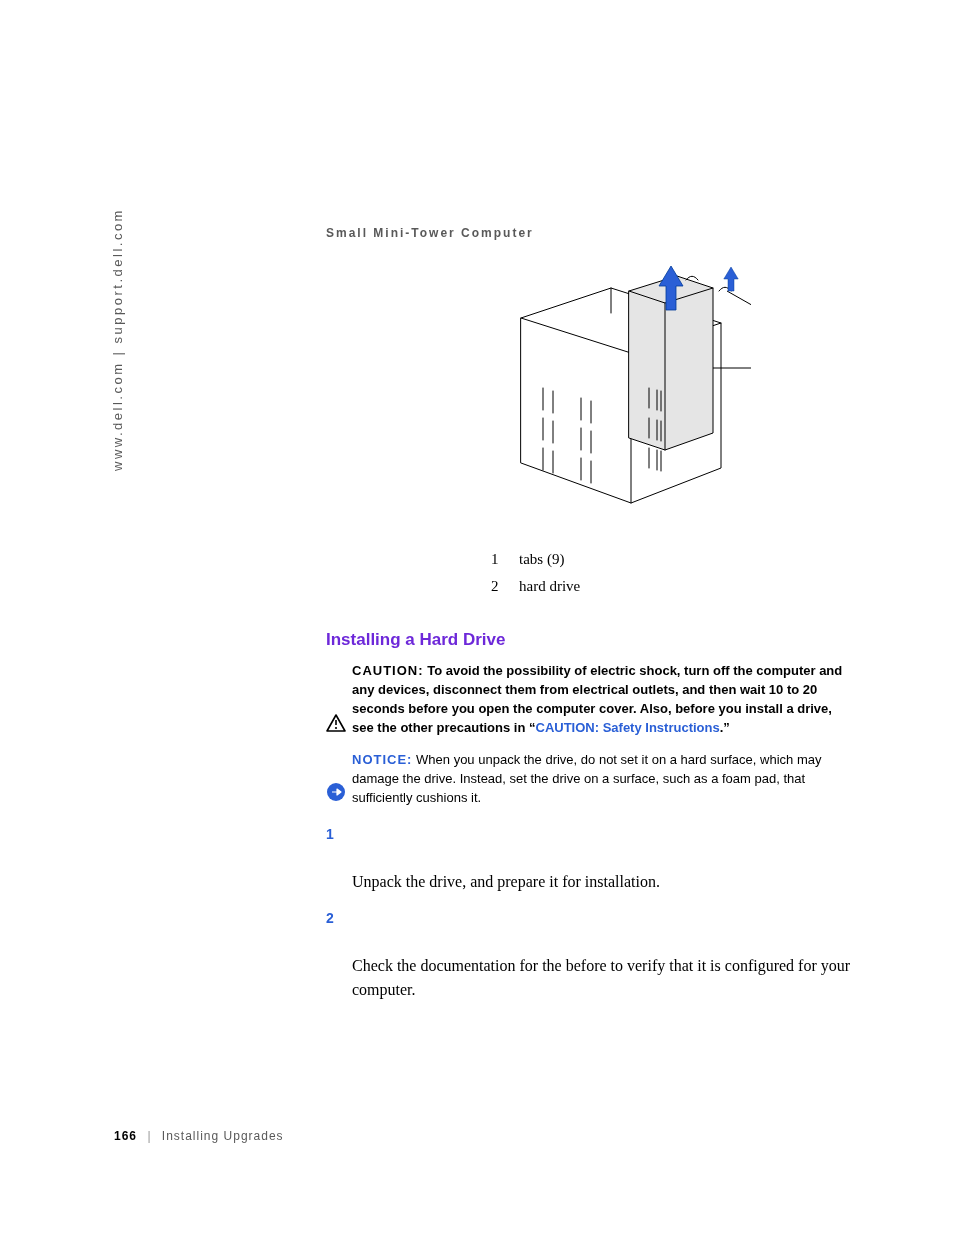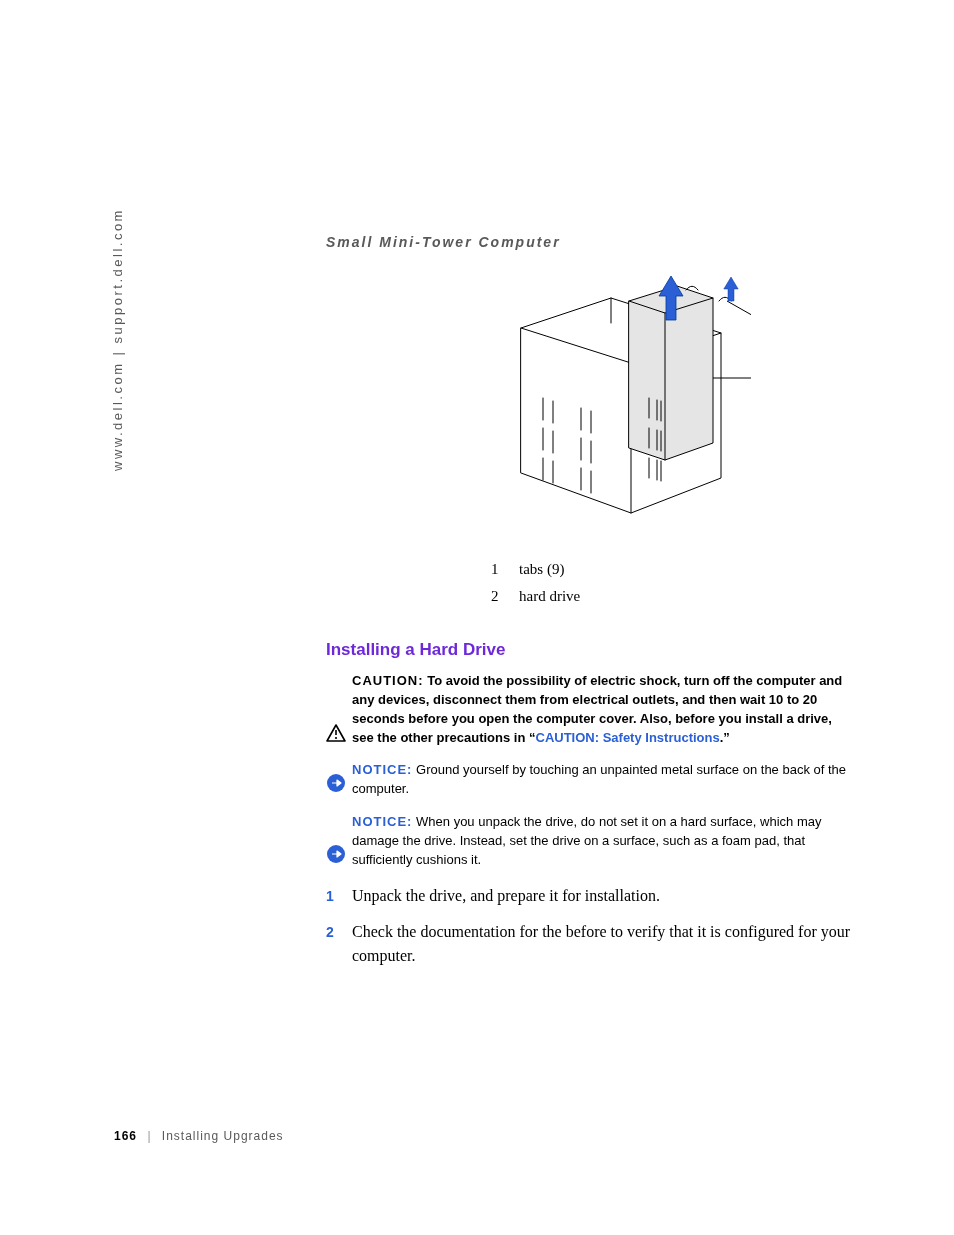--- a/index.html
+++ b/index.html
@@ -27,25 +27,24 @@
   }
   .content {
     position: absolute;
     left: 326px;
     top: 218px;
     width: 530px;
   }
   .sect-title {
     font-family: Arial, Helvetica, sans-serif;
     font-weight: bold;
-    font-size: 14px;
+    font-size: 12px;
     letter-spacing: 2px;
     color: #595959;
-    margin: 16px 0 18px 0;
-    font-style: italic;
+    margin: 8px 0 18px 0;
   }
   .diagram-wrap {
     width: 100%;
     text-align: center;
     margin-bottom: 24px;
   }
   .diagram {
     display: inline-block;
   }
   .legend {
@@ -105,21 +104,21 @@
     margin-bottom: 12px;
   }
   .step-num {
     flex: 0 0 26px;
     font-family: Arial, Helvetica, sans-serif;
     font-weight: bold;
     font-size: 14px;
     color: #2a5fd6;
     padding-top: 2px;
   }
-  .step-body { flex: 1; }
+  .step-body { flex: 1; margin-top: 48px; }
   .footer {
     position: absolute;
     left: 114px;
     top: 1129px;
     font-family: Arial, Helvetica, sans-serif;
     font-size: 12px;
     letter-spacing: 1px;
     color: #595959;
   }
   .footer .pg {
@@ -210,31 +209,20 @@
         <path d="M10 1 L19 17 L1 17 Z" fill="none" stroke="#000" stroke-width="1.6" stroke-linejoin="round"></path>
         <line x1="10" y1="6" x2="10" y2="11" stroke="#000" stroke-width="1.6"></line>
         <circle cx="10" cy="14" r="1.1" fill="#000"></circle>
       </svg>
     </div>
     <div class="callout-body">
       <span class="callout-label">CAUTION:</span><span> To avoid the possibility of electric shock, turn off the computer and any devices, disconnect them from electrical outlets, and then wait 10 to 20 seconds before you open the computer cover. Also, before you install a drive, see the other precautions in “</span><span class="link-ish">CAUTION: Safety Instructions</span><span>.”</span>
     </div>
   </div>
 
-  <div class="callout notice">
-    <div class="callout-icon">
-      <svg width="20" height="20" viewBox="0 0 20 20">
-        <circle cx="10" cy="10" r="9" fill="#2a5fd6"></circle>
-        <path d="M6 10 L11 10 L11 7 L15 10 L11 13 L11 10" fill="#fff" stroke="#fff" stroke-width="1.2" stroke-linejoin="round"></path>
-      </svg>
-    </div>
-    <div class="callout-body">
-      <span class="callout-label">NOTICE:</span><span> Ground yourself by touching an unpainted metal surface on the back of the computer.</span>
-    </div>
-  </div>
 
   <div class="callout notice">
     <div class="callout-icon">
       <svg width="20" height="20" viewBox="0 0 20 20">
         <circle cx="10" cy="10" r="9" fill="#2a5fd6"></circle>
         <path d="M6 10 L11 10 L11 7 L15 10 L11 13 L11 10" fill="#fff" stroke="#fff" stroke-width="1.2" stroke-linejoin="round"></path>
       </svg>
     </div>
     <div class="callout-body">
       <span class="callout-label">NOTICE:</span><span> When you unpack the drive, do not set it on a hard surface, which may damage the drive. Instead, set the drive on a surface, such as a foam pad, that sufficiently cushions it.</span>

